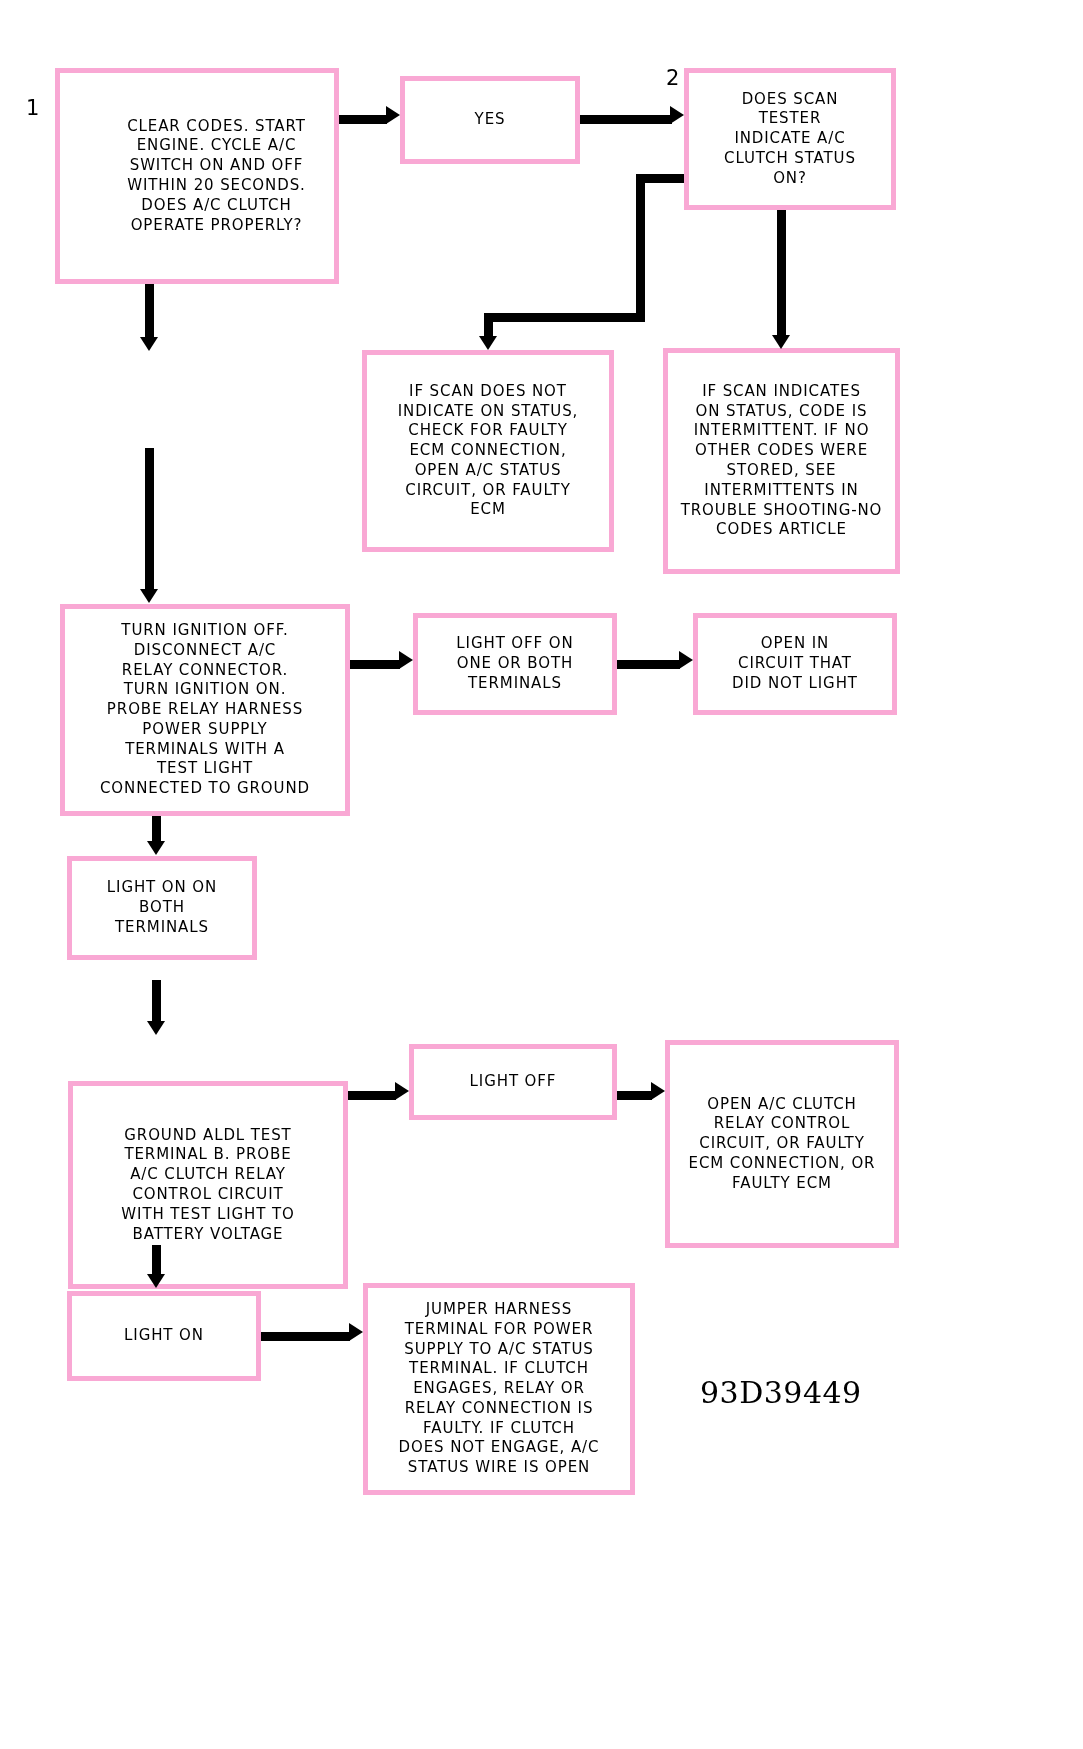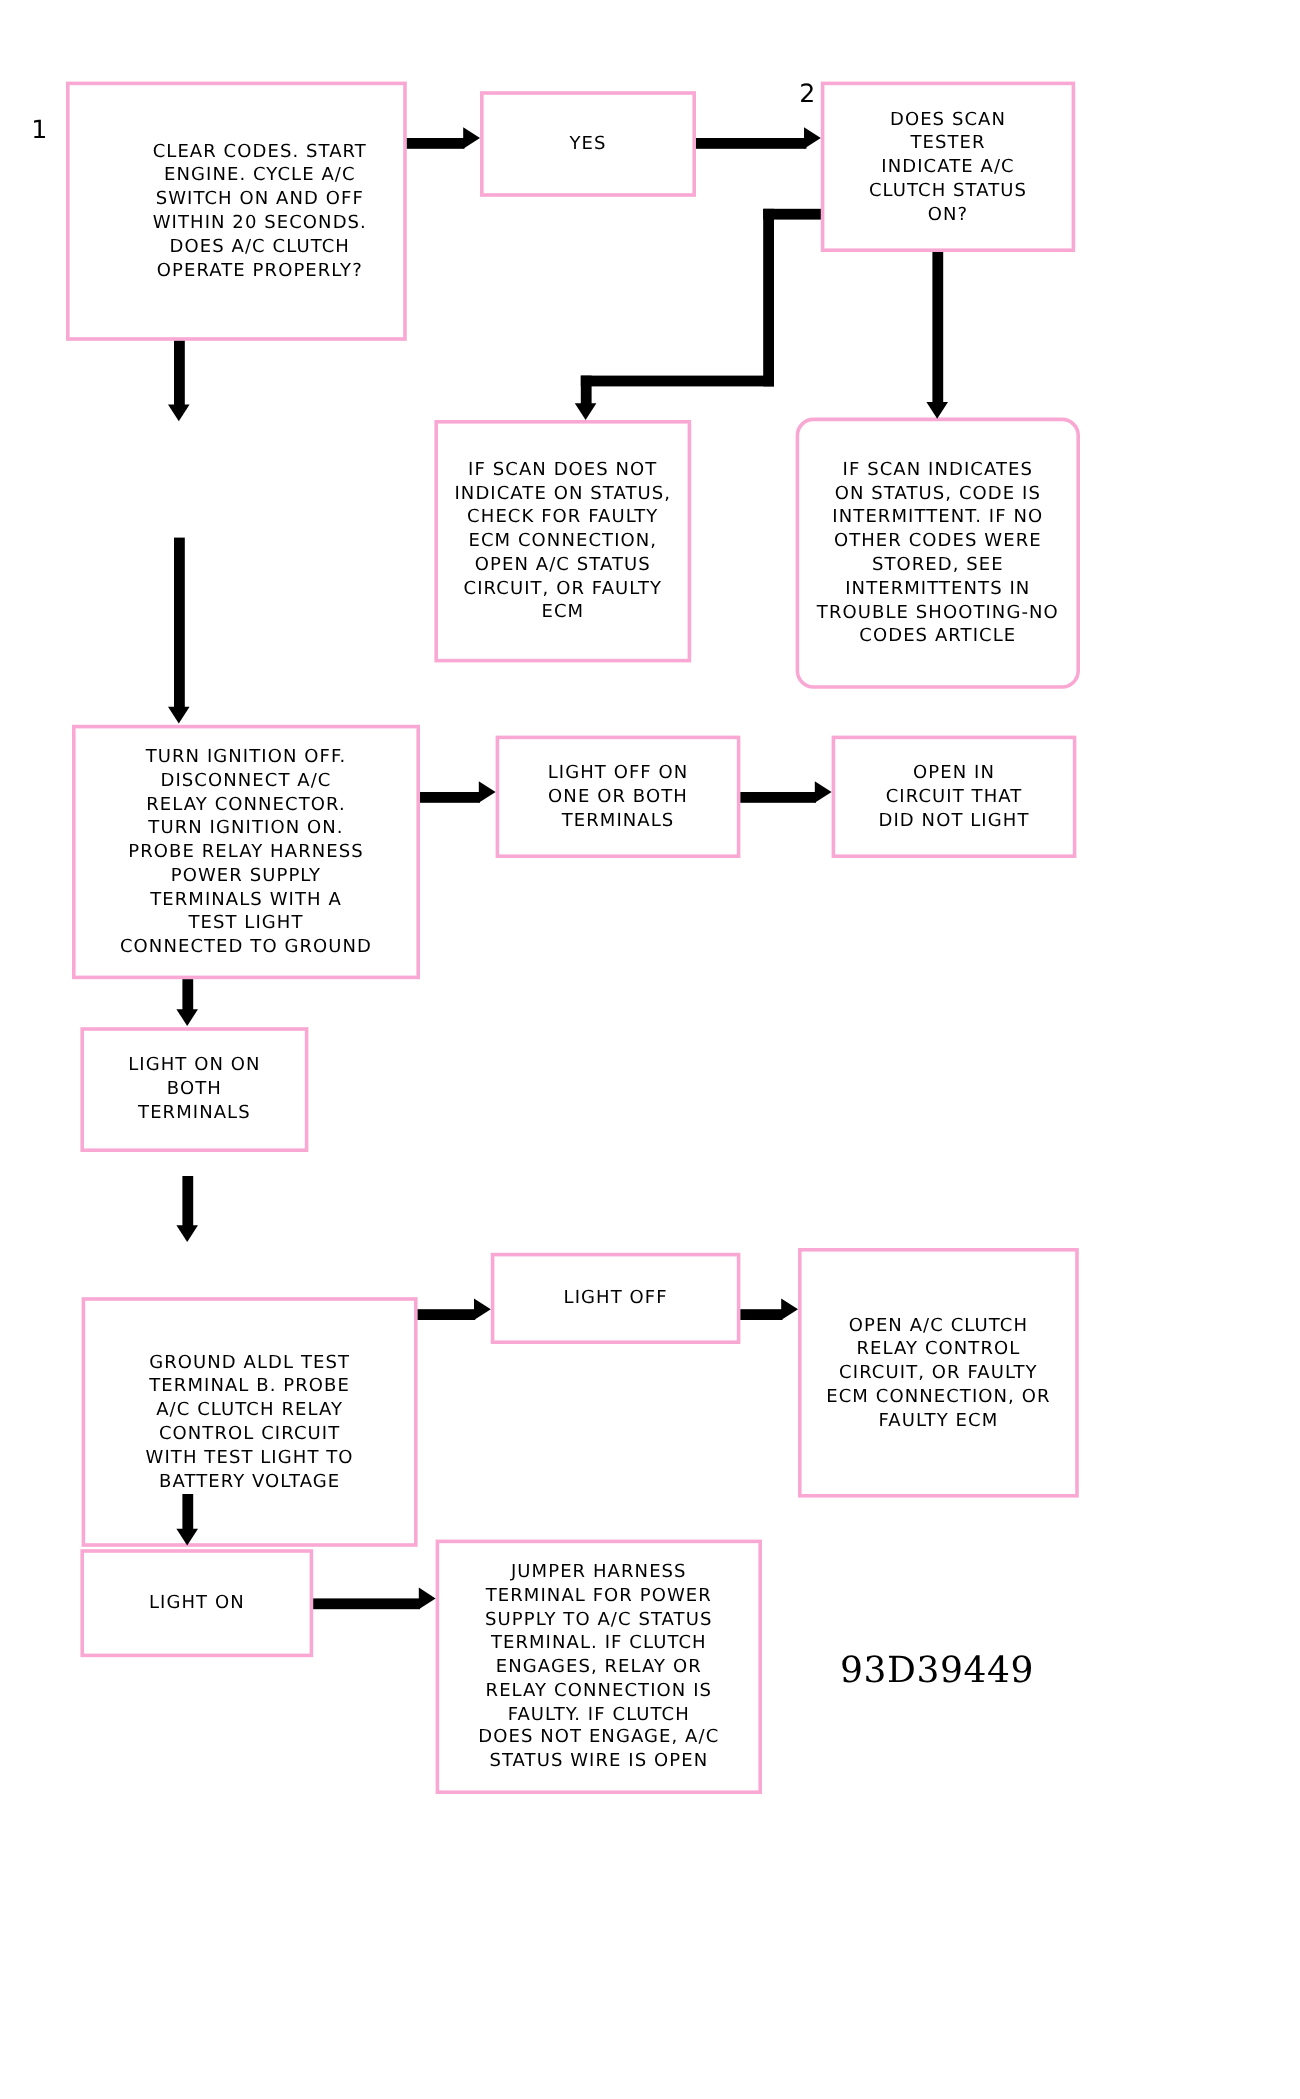--- a/index.html
+++ b/index.html
@@ -11,21 +11,21 @@
     position: relative;
     width: 1083px;
     height: 1749px;
     background: #ffffff;
     font-family: "DejaVu Sans", sans-serif;
     overflow: hidden;
   }
   .node {
     position: absolute;
     box-sizing: border-box;
-    border: 3px solid #f9a8d4;
+    border: 5px solid #f9a8d4;
     background: #ffffff;
     display: flex;
     align-items: center;
     justify-content: center;
     text-align: center;
     color: #000000;
     font-family: "DejaVu Sans", sans-serif;
     font-size: 15px;
     line-height: 1.32;
     letter-spacing: 0.9px;
@@ -83,29 +83,29 @@
 
   <div class="node" style="left:400px; top:76px; width:180px; height:88px;">YES</div>
 
   <div class="node" style="left:684px; top:68px; width:212px; height:142px;">DOES SCAN
 TESTER
 INDICATE A/C
 CLUTCH STATUS
 ON?</div>
 
 
-  <div class="node" style="left:362px; top:350px; width:214px; height:202px;">IF SCAN DOES NOT
+  <div class="node" style="left:362px; top:350px; width:252px; height:202px;">IF SCAN DOES NOT
 INDICATE ON STATUS,
 CHECK FOR FAULTY
 ECM CONNECTION,
 OPEN A/C STATUS
 CIRCUIT, OR FAULTY
 ECM</div>
 
-  <div class="node" style="left:663px; top:348px; width:237px; height:226px;border-radius:15px;">IF SCAN INDICATES
+  <div class="node" style="left:663px; top:348px; width:237px; height:226px;">IF SCAN INDICATES
 ON STATUS, CODE IS
 INTERMITTENT. IF NO
 OTHER CODES WERE
 STORED, SEE
 INTERMITTENTS IN
 TROUBLE SHOOTING-NO
 CODES ARTICLE</div>
 
   <div class="node" style="left:60px; top:604px; width:290px; height:212px;">TURN IGNITION OFF.
 DISCONNECT A/C

